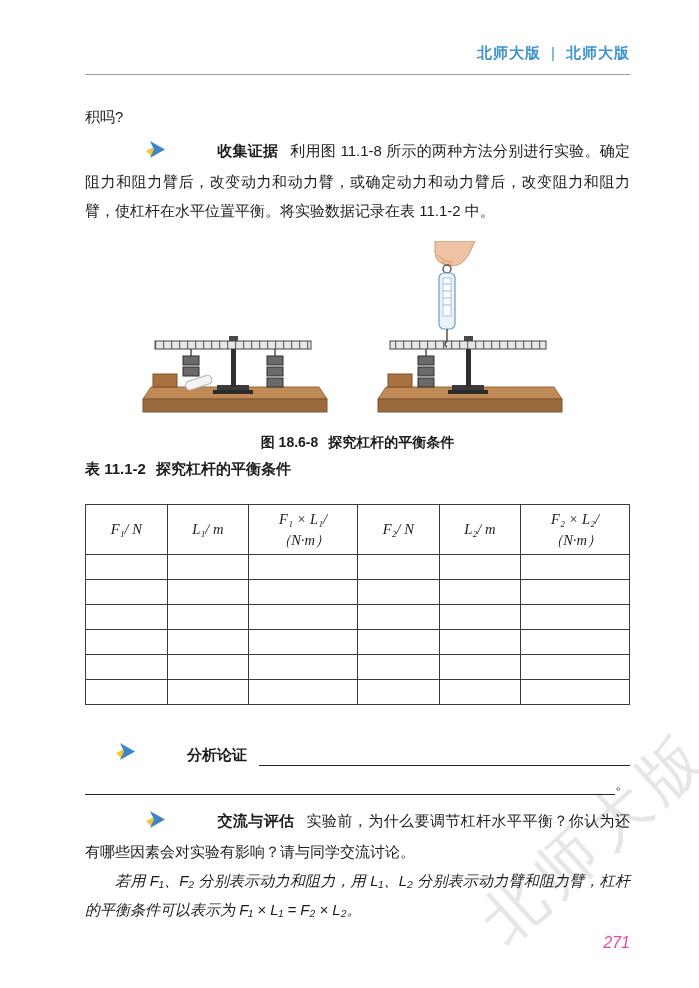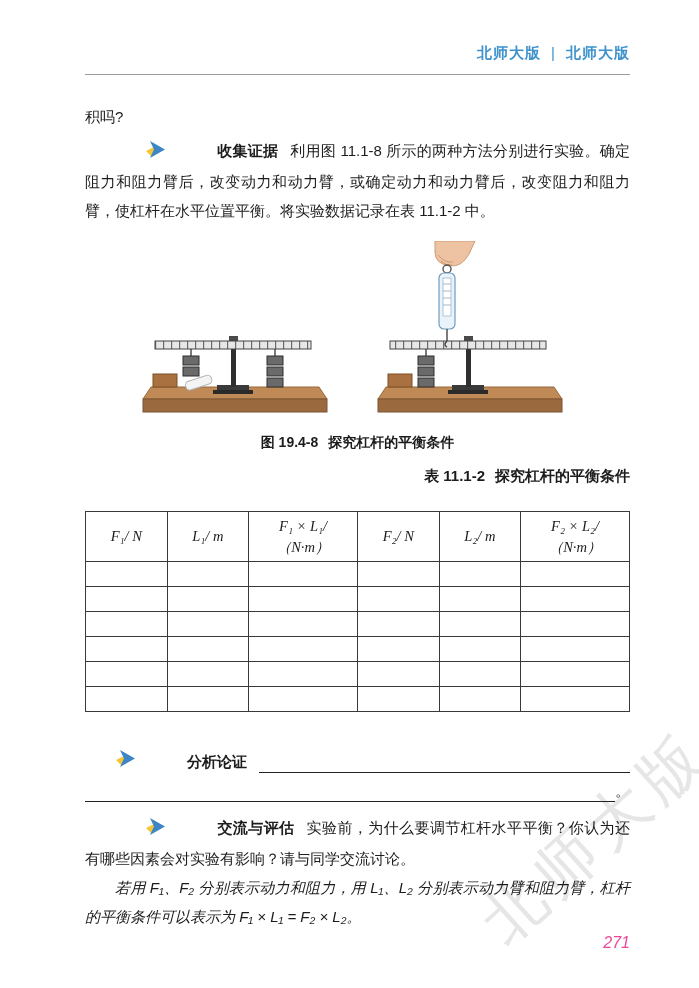--- a/index.html
+++ b/index.html
@@ -34,21 +34,21 @@
   .sec-label { font-weight:bold; margin:0 12px 0 7px;padding-left:44px; }
 
   .arrow-icon { display:inline-block; vertical-align:-2px; }
 
   
   .figure-wrap { margin-top:16px; text-align:center; }
   .figure-caption { text-align:center; font-size:14px; font-weight:bold; margin-top:6px; }
   .figure-caption .cap-text { margin-left:10px; }
 
   
-  .table-title { text-align:right; font-size:15px; font-weight:bold; margin-top:15px; }
+  .table-title { text-align:left; font-size:15px; font-weight:bold; margin-top:8px; }
   .table-title .tt-text { margin-left:10px; }
   table { width:100%; border-collapse:collapse; table-layout:fixed; margin-top:25px; }
   th,td { border:1px solid #3a3a3a; }
   th {
     height:50px; vertical-align:middle; text-align:center;
     font-family:"Liberation Serif","DejaVu Serif",serif;
     font-style:italic; font-weight:normal; font-size:14.5px; line-height:1.4;
   }
   th span { display:block; }
   td { height:25px; }
@@ -179,21 +179,21 @@
             <line x1="320" y1="50" x2="328" y2="50" stroke="#8aa8c2" stroke-width="0.8"></line>
             <line x1="320" y1="57" x2="328" y2="57" stroke="#8aa8c2" stroke-width="0.8"></line>
             <line x1="320" y1="64" x2="328" y2="64" stroke="#8aa8c2" stroke-width="0.8"></line>
             <line x1="324" y1="88" x2="324" y2="100" stroke="#444" stroke-width="1.4"></line>
             <path d="M324,100 q-4,4 0,6" fill="none" stroke="#444" stroke-width="1.4"></path>
           </g>
         </g>
       </svg>
 
       <div class="figure-caption">
-        <span>图 19.4-8</span><span class="cap-text">探究杠杆的平衡条件</span>
+        <span>图 18.6-8</span><span class="cap-text">探究杠杆的平衡条件</span>
       </div>
     </div>
 
     <div class="table-title">
       <span>表 11.1-2</span><span class="tt-text">探究杠杆的平衡条件</span>
     </div>
 
     <table>
       <colgroup>
         <col style="width:15%">

